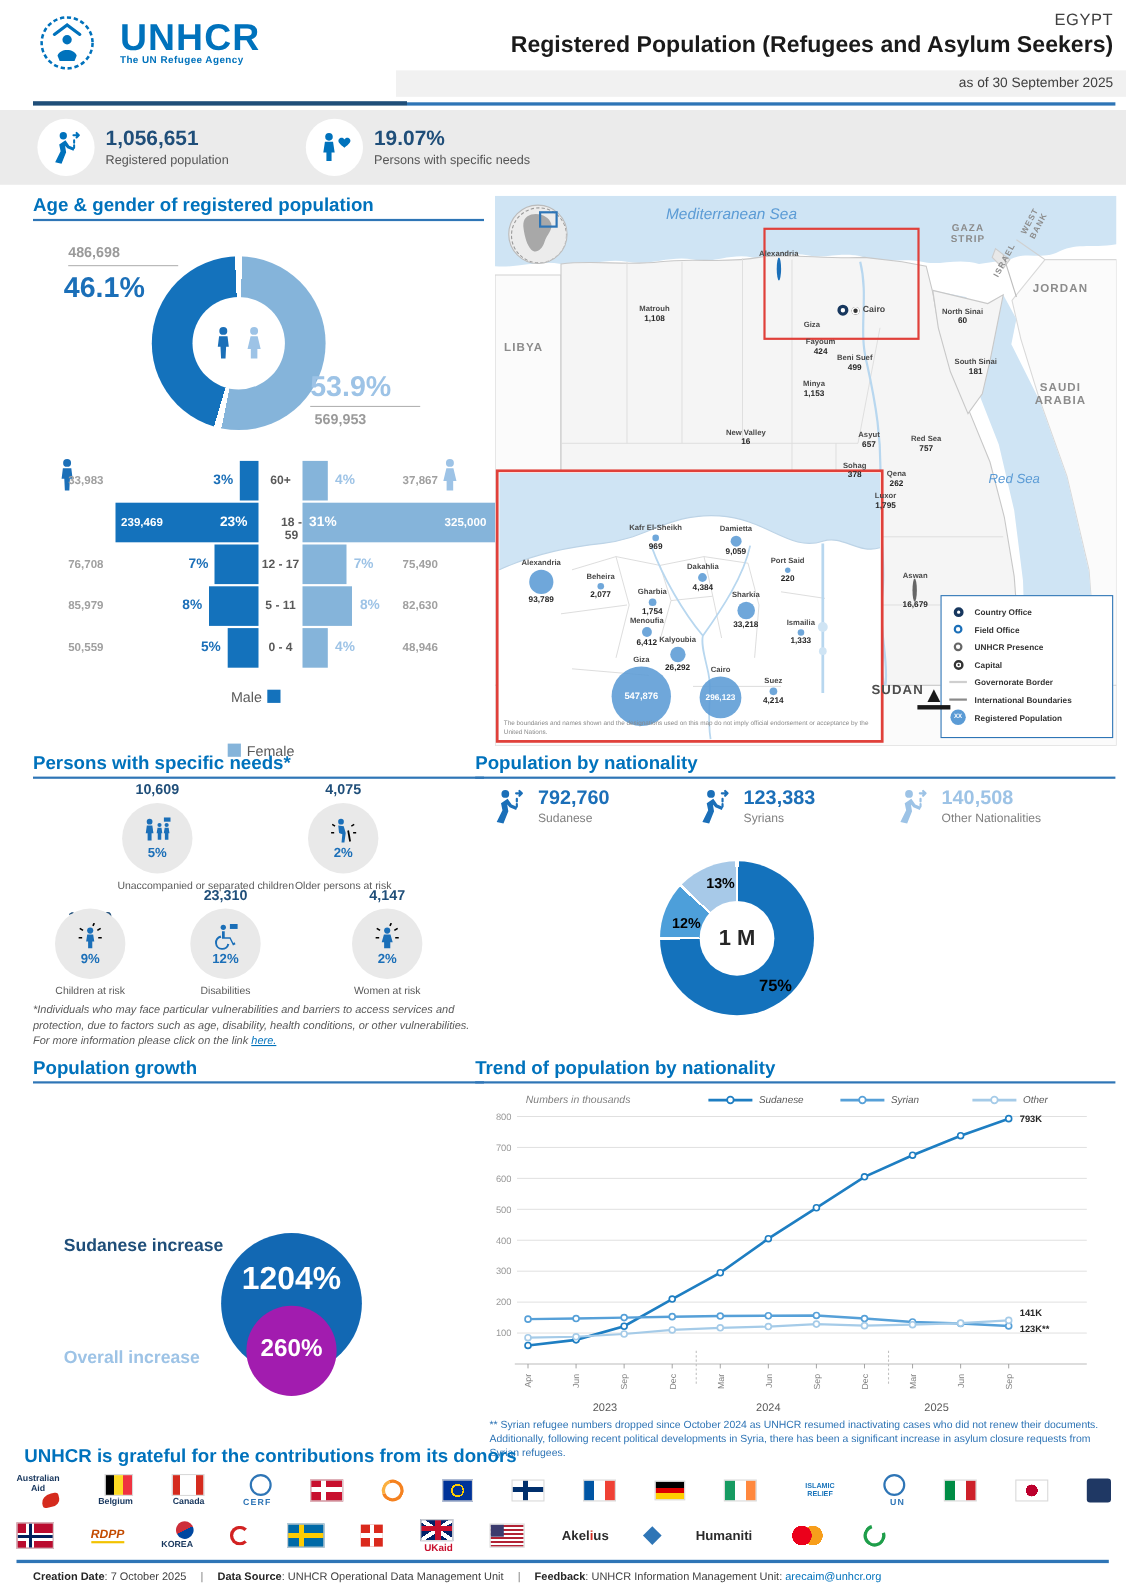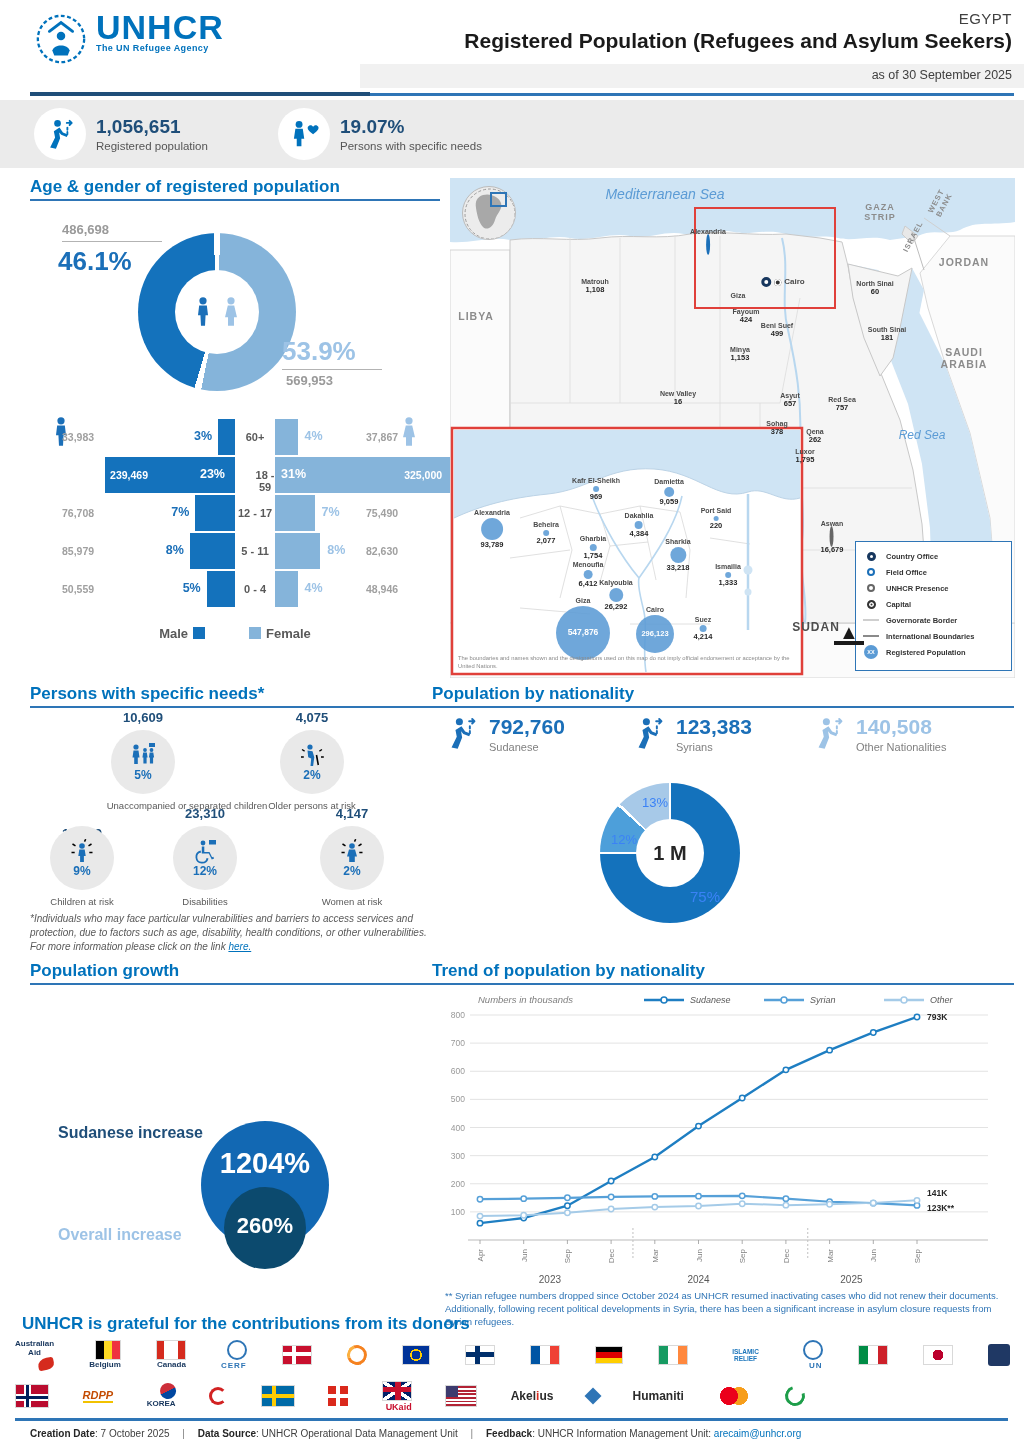--- a/index.html
+++ b/index.html
@@ -1,20 +1,20 @@
 <!DOCTYPE html>
 <html><head>
 <meta charset="utf-8">
 <style>
   html,body{margin:0;padding:0;background:#fff;}
   *{box-sizing:border-box;font-family:"Liberation Sans",sans-serif;}
   .page{position:relative;width:1024px;height:1449px;background:#fff;overflow:hidden;}
   .abs{position:absolute;}
   
-  .logo-wrap{left:34px;top:12px;display:flex;gap:8px;}
+  .logo-wrap{left:34px;top:12px;display:flex;align-items:center;gap:21px;}
   .logo-text .lt1{font-size:34px;font-weight:bold;color:#0072BC;letter-spacing:1px;line-height:.9;}
   .logo-text .lt2{font-size:9px;color:#0072BC;font-weight:bold;letter-spacing:.4px;}
   .hdr-right{right:12px;top:10px;text-align:right;}
   .hdr-country{font-size:15px;color:#404040;letter-spacing:.5px;}
   .hdr-title{font-size:21px;font-weight:bold;color:#1a1a1a;margin-top:2px;}
   .asof-band{left:360px;top:64px;width:664px;height:24px;background:#f1f1f1;}
   .hdr-asof{right:12px;top:68px;font-size:12.5px;color:#404040;}
   .hdr-rule-l{left:30px;top:92px;width:340px;height:4px;background:#1F4E79;}
   .hdr-rule-r{left:370px;top:93px;width:644px;height:3px;background:#2E75B6;}
   
@@ -37,21 +37,21 @@
   .g-pct-f{font-size:26px;font-weight:bold;color:#9DC3E6;}
   
   .pyr{left:30px;top:418px;width:410px;height:198px;}
   .bar-m{position:absolute;height:36px;background:#1472BC;}
   .bar-f{position:absolute;height:36px;background:#85B4DA;}
   .grp{position:absolute;font-size:11px;color:#595959;font-weight:bold;text-align:center;}
   .pv{position:absolute;font-size:10.5px;color:#a0a0a0;font-weight:bold;white-space:nowrap;}
   .pp{position:absolute;font-size:12.5px;font-weight:bold;white-space:nowrap;}
   .pp.m{color:#1B6FB8;} .pp.f{color:#9DC3E6;} .inwhite{color:#fff !important;}
   .pyr-icon{position:absolute;}
-  .pyr-legend{left:30px;top:626px;width:410px;display:flex;justify-content:center;gap:34px;align-items:center;font-size:13px;color:#595959;font-weight:bold;}
+  .pyr-legend{left:30px;top:626px;width:410px;display:flex;justify-content:center;gap:34px;align-items:center;font-size:13px;color:#595959;font-weight:normal;flex-direction:column;}
   .sw{display:inline-block;width:12px;height:12px;margin:0 5px;vertical-align:-1px;}
   
   .map{left:450px;top:178px;width:565px;height:500px;}
   .map svg.base{position:absolute;left:0;top:0;}
   .sea-label{position:absolute;color:#5B9BD5;font-style:italic;white-space:nowrap;transform:translateX(-50%);}
   .sea-label.lg{font-size:14px;} .sea-label.md{font-size:12px;}
   .country-label{position:absolute;color:#8c8c8c;font-weight:bold;letter-spacing:1px;white-space:pre-line;text-align:center;transform:translateX(-50%);}
   .country-label.md{font-size:10.5px;} .country-label.sm{font-size:9px;} .country-label.xs{font-size:7.5px;}
   .country-label.rot{transform:translateX(-50%) rotate(-62deg);}
   .country-label.dark{color:#4d4d4d;font-size:12px;}
@@ -85,35 +85,35 @@
   .need-num{position:absolute;transform:translateX(-50%);font-size:13px;font-weight:bold;color:#1F4E79;white-space:nowrap;}
   .need-circ{position:absolute;width:64px;height:64px;border-radius:50%;background:#e9e9e9;transform:translateX(-50%);display:flex;flex-direction:column;align-items:center;justify-content:center;}
   .need-circ svg{width:30px;height:26px;fill:#1B6FB8;}
   .need-pct{font-size:12px;font-weight:bold;color:#1B6FB8;margin-top:-1px;}
   .need-lbl{position:absolute;transform:translateX(-50%);font-size:9.5px;color:#595959;text-align:center;width:170px;}
   .needs-foot{left:30px;top:912px;width:400px;font-size:10px;font-style:italic;color:#595959;line-height:1.4;}
   .needs-foot a{color:#0072BC;text-decoration:underline;font-style:italic;}
   
   .nat-item{position:absolute;display:flex;align-items:flex-start;gap:10px;}
   .nat-item svg{width:34px;height:34px;}
-  .nat-val{font-size:21px;font-weight:bold;line-height:1;}
+  .nat-val{font-size:18px;font-weight:bold;line-height:1;}
   .nat-lbl{font-size:11px;color:#808080;margin-top:4px;}
   .ndonut{left:600px;top:783px;width:140px;height:140px;border-radius:50%;}
   .ndonut-hole{left:636px;top:819px;width:68px;height:68px;border-radius:50%;background:#fff;display:flex;align-items:center;justify-content:center;font-size:20px;font-weight:bold;color:#262626;}
-  .slice-lbl{position:absolute;color:#3b82f6;font-weight:normal;transform:translateX(-50%);}
+  .slice-lbl{position:absolute;color:#000000;font-weight:bold;transform:translateX(-50%);}
   
   .growth-p{left:46px;top:1002px;width:384px;font-size:15px;font-style:italic;line-height:1.9;}
   .growth-p .b-blue{color:#2E9BD8;font-weight:bold;}
   .growth-p .g{color:#808080;}
   .growth-p .g-bold{color:#737373;font-weight:bold;}
   .gr-lbl1{left:58px;top:1124px;font-size:16px;font-weight:bold;color:#1F4E79;}
   .gr-lbl2{left:58px;top:1226px;font-size:16px;font-weight:bold;color:#9DC3E6;}
   .gr-big{left:201px;top:1121px;width:128px;height:128px;border-radius:50%;background:#1268B3;text-align:center;}
   .gr-big span{display:block;margin-top:26px;color:#fff;font-size:29px;font-weight:bold;}
-  .gr-small{left:224px;top:1187px;width:82px;height:82px;border-radius:50%;background:#0c4a6e;text-align:center;}
+  .gr-small{left:224px;top:1187px;width:82px;height:82px;border-radius:50%;background:#a21caf;text-align:center;}
   .gr-small span{display:block;margin-top:26px;color:#fff;font-size:22px;font-weight:bold;}
   
   .trend-foot{left:445px;top:1290px;width:572px;font-size:9.5px;color:#2E74B5;line-height:1.35;}
   
   .donors-title{left:22px;top:1314px;font-size:17px;font-weight:bold;color:#0072BC;}
   .drow{position:absolute;display:flex;align-items:center;}
   .drow1{left:15px;top:1338px;width:995px;height:34px;justify-content:space-between;}
   .drow2{left:15px;top:1376px;width:790px;height:40px;justify-content:space-between;}
   .donor{display:flex;flex-direction:column;align-items:flex-end;gap:1px;}
   .dlabel{font-size:8px;font-weight:bold;color:#17365D;white-space:pre-line;text-align:center;line-height:1.1;}

